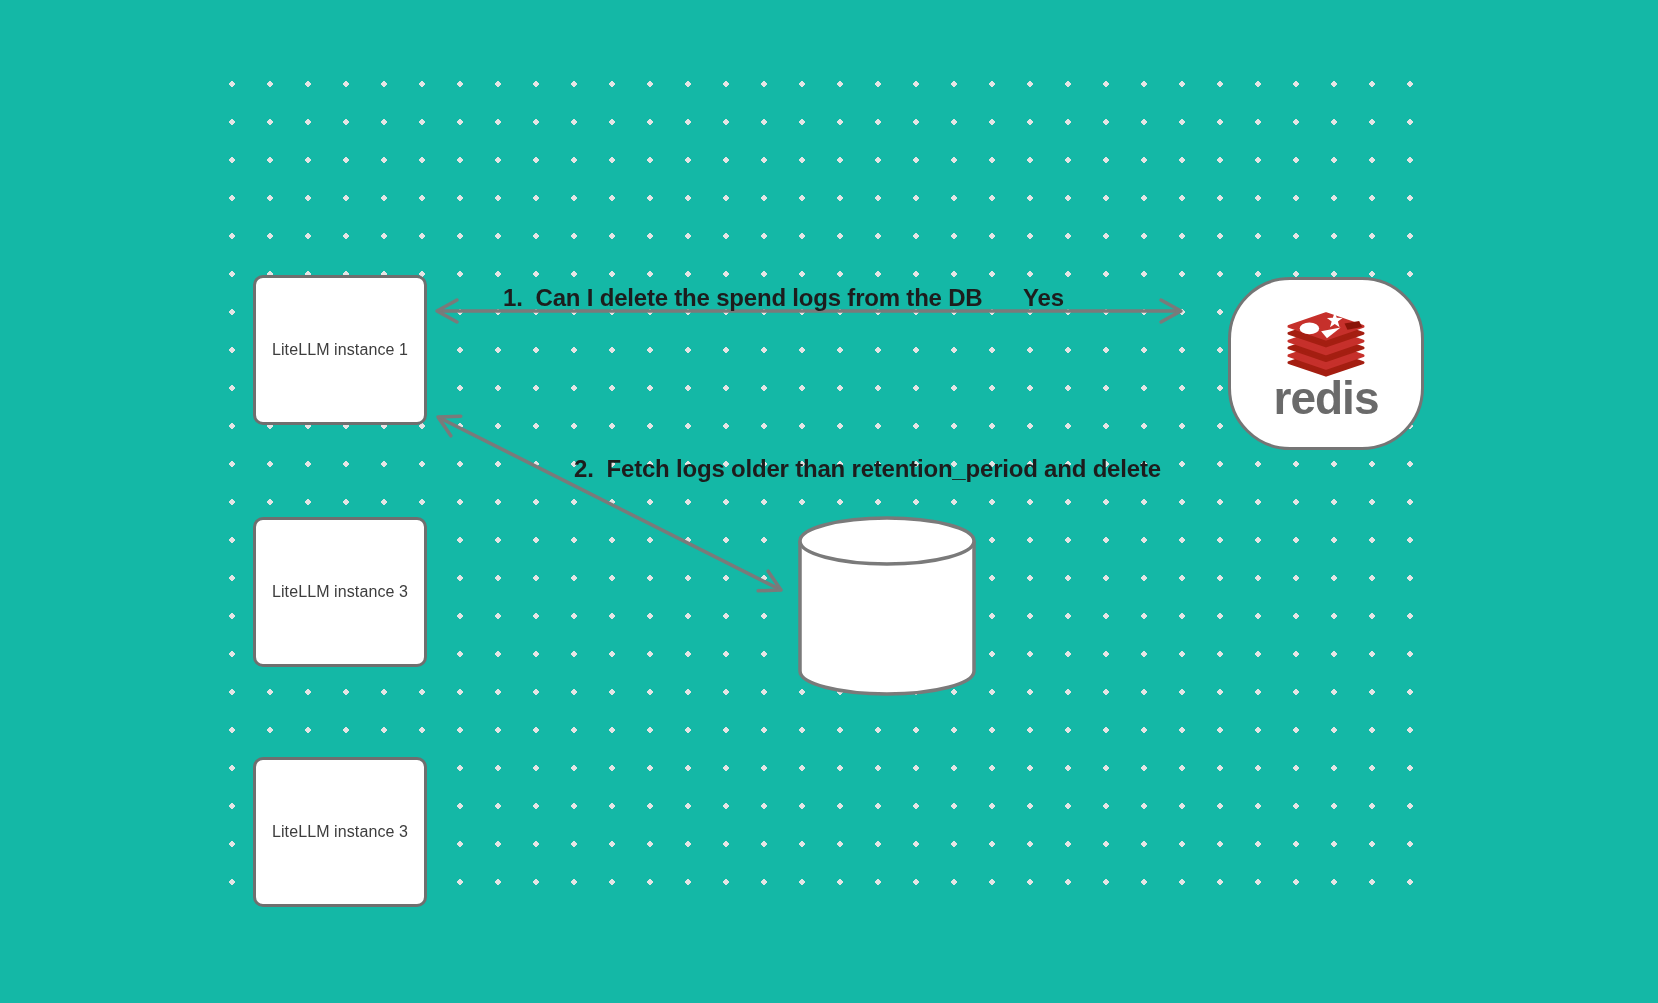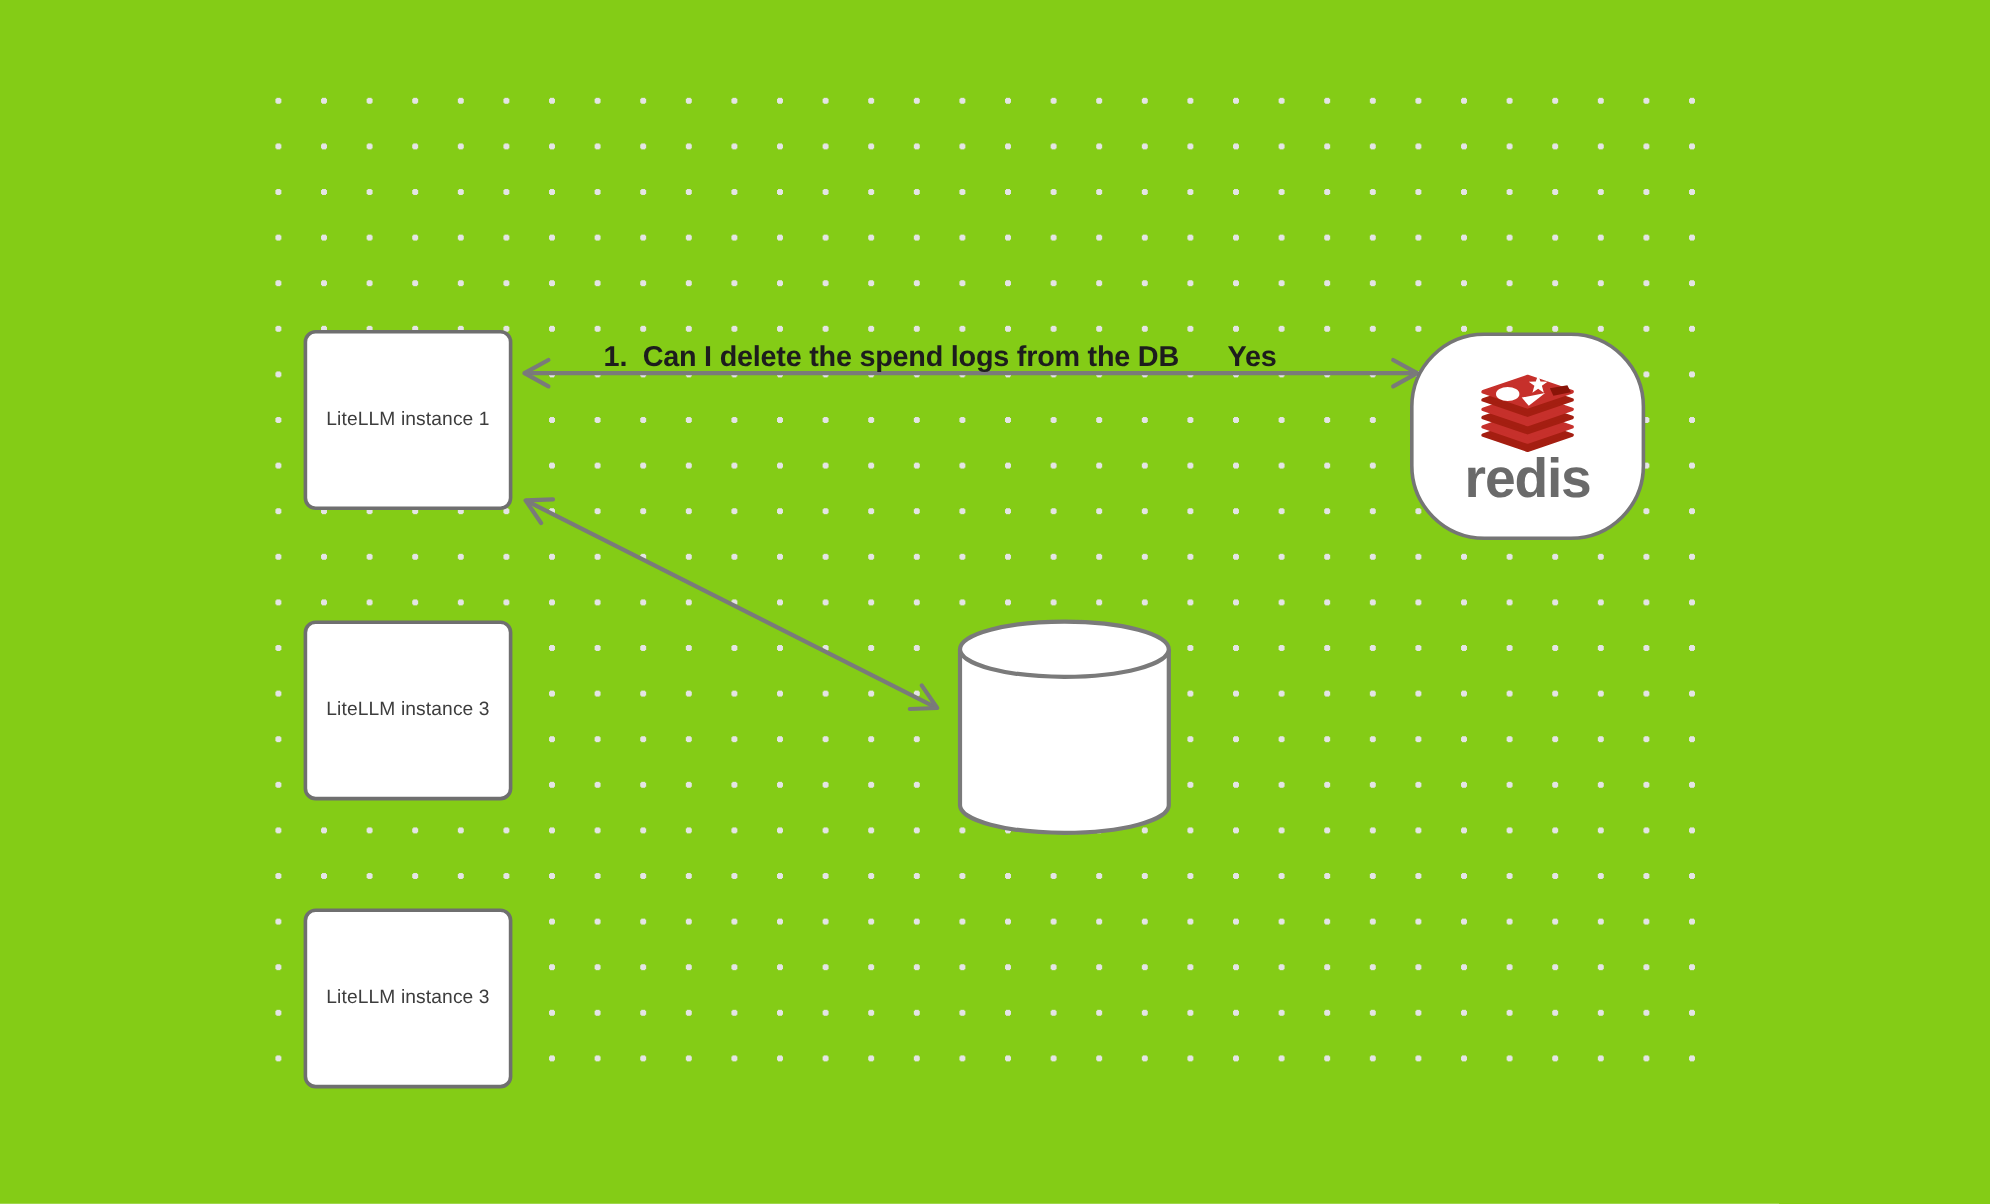--- a/index.html
+++ b/index.html
@@ -1,20 +1,20 @@
 <!DOCTYPE html>
 <html><head>
 <meta charset="utf-8">
 <style>
   html,body{margin:0;padding:0;}
   body{background:#f8f8f8;}
   .canvas{
     position:relative;
     width:1658px;height:1003px;
-    background:#84cc16;
+    background:#14b8a6;
     overflow:hidden;
     font-family:"Liberation Sans",sans-serif;
   }
   .dot-grid{
     position:absolute;left:213px;top:65px;width:1216px;height:836px;
     background-image:radial-gradient(circle,#e4e4e4 2.6px,rgba(228,228,228,0) 2.9px);
     background-size:38px 38px;
     pointer-events:none;
   }
   .node-box{
@@ -23,21 +23,21 @@
     box-sizing:border-box;
     background:#ffffff;
     border:3.5px solid #6f6f6f;
     border-radius:10px;
     display:flex;align-items:center;justify-content:center;
   }
   .node-box .node-label{
     font-size:16px;color:#3d3d3d;letter-spacing:0.1px;white-space:pre;
   }
   .redis-node{
-    position:absolute;left:1175px;top:277px;
+    position:absolute;left:1228px;top:277px;
     width:196px;height:173px;box-sizing:border-box;
     background:#ffffff;border:3.5px solid #757575;border-radius:62px;
     display:flex;flex-direction:column;align-items:center;justify-content:center;
     padding-top:4px;
   }
   .redis-wordmark{
     font-size:46px;font-weight:bold;color:#6a6a6a;
     letter-spacing:-1px;line-height:1;margin-top:-2px;
   }
   .edge-label{
@@ -67,20 +67,21 @@
       <marker id="ah" markerUnits="userSpaceOnUse" markerWidth="32" markerHeight="32" viewBox="0 0 32 32" refX="26" refY="16" orient="auto-start-reverse">
         <path d="M6 5 L26 16 L6 27" fill="none" stroke="#7a7a7a" stroke-width="3.5" stroke-linecap="round" stroke-linejoin="round"></path>
       </marker>
     </defs>
     <line x1="437" y1="311" x2="1181" y2="311" stroke="#7a7a7a" stroke-width="3.5" marker-start="url(#ah)" marker-end="url(#ah)"></line>
     <line x1="438" y1="417" x2="781" y2="590" stroke="#7a7a7a" stroke-width="3.5" marker-start="url(#ah)" marker-end="url(#ah)"></line>
   </svg>
 
   <div class="edge-label" style="left:503px;top:286px;">1.  Can I delete the spend logs from the DB</div>
   <div class="edge-label" style="left:1023px;top:286px;">Yes</div>
+  <div class="edge-label" style="left:574px;top:457px;">2.  Fetch logs older than retention_period and delete</div>
 
   <div class="node-box" style="left:253px;top:275px;">
     <span class="node-label">LiteLLM instance 1</span>
   </div>
   <div class="node-box" style="left:253px;top:517px;">
     <span class="node-label">LiteLLM instance 3</span>
   </div>
   <div class="node-box" style="left:253px;top:757px;">
     <span class="node-label">LiteLLM instance 3</span>
   </div>

